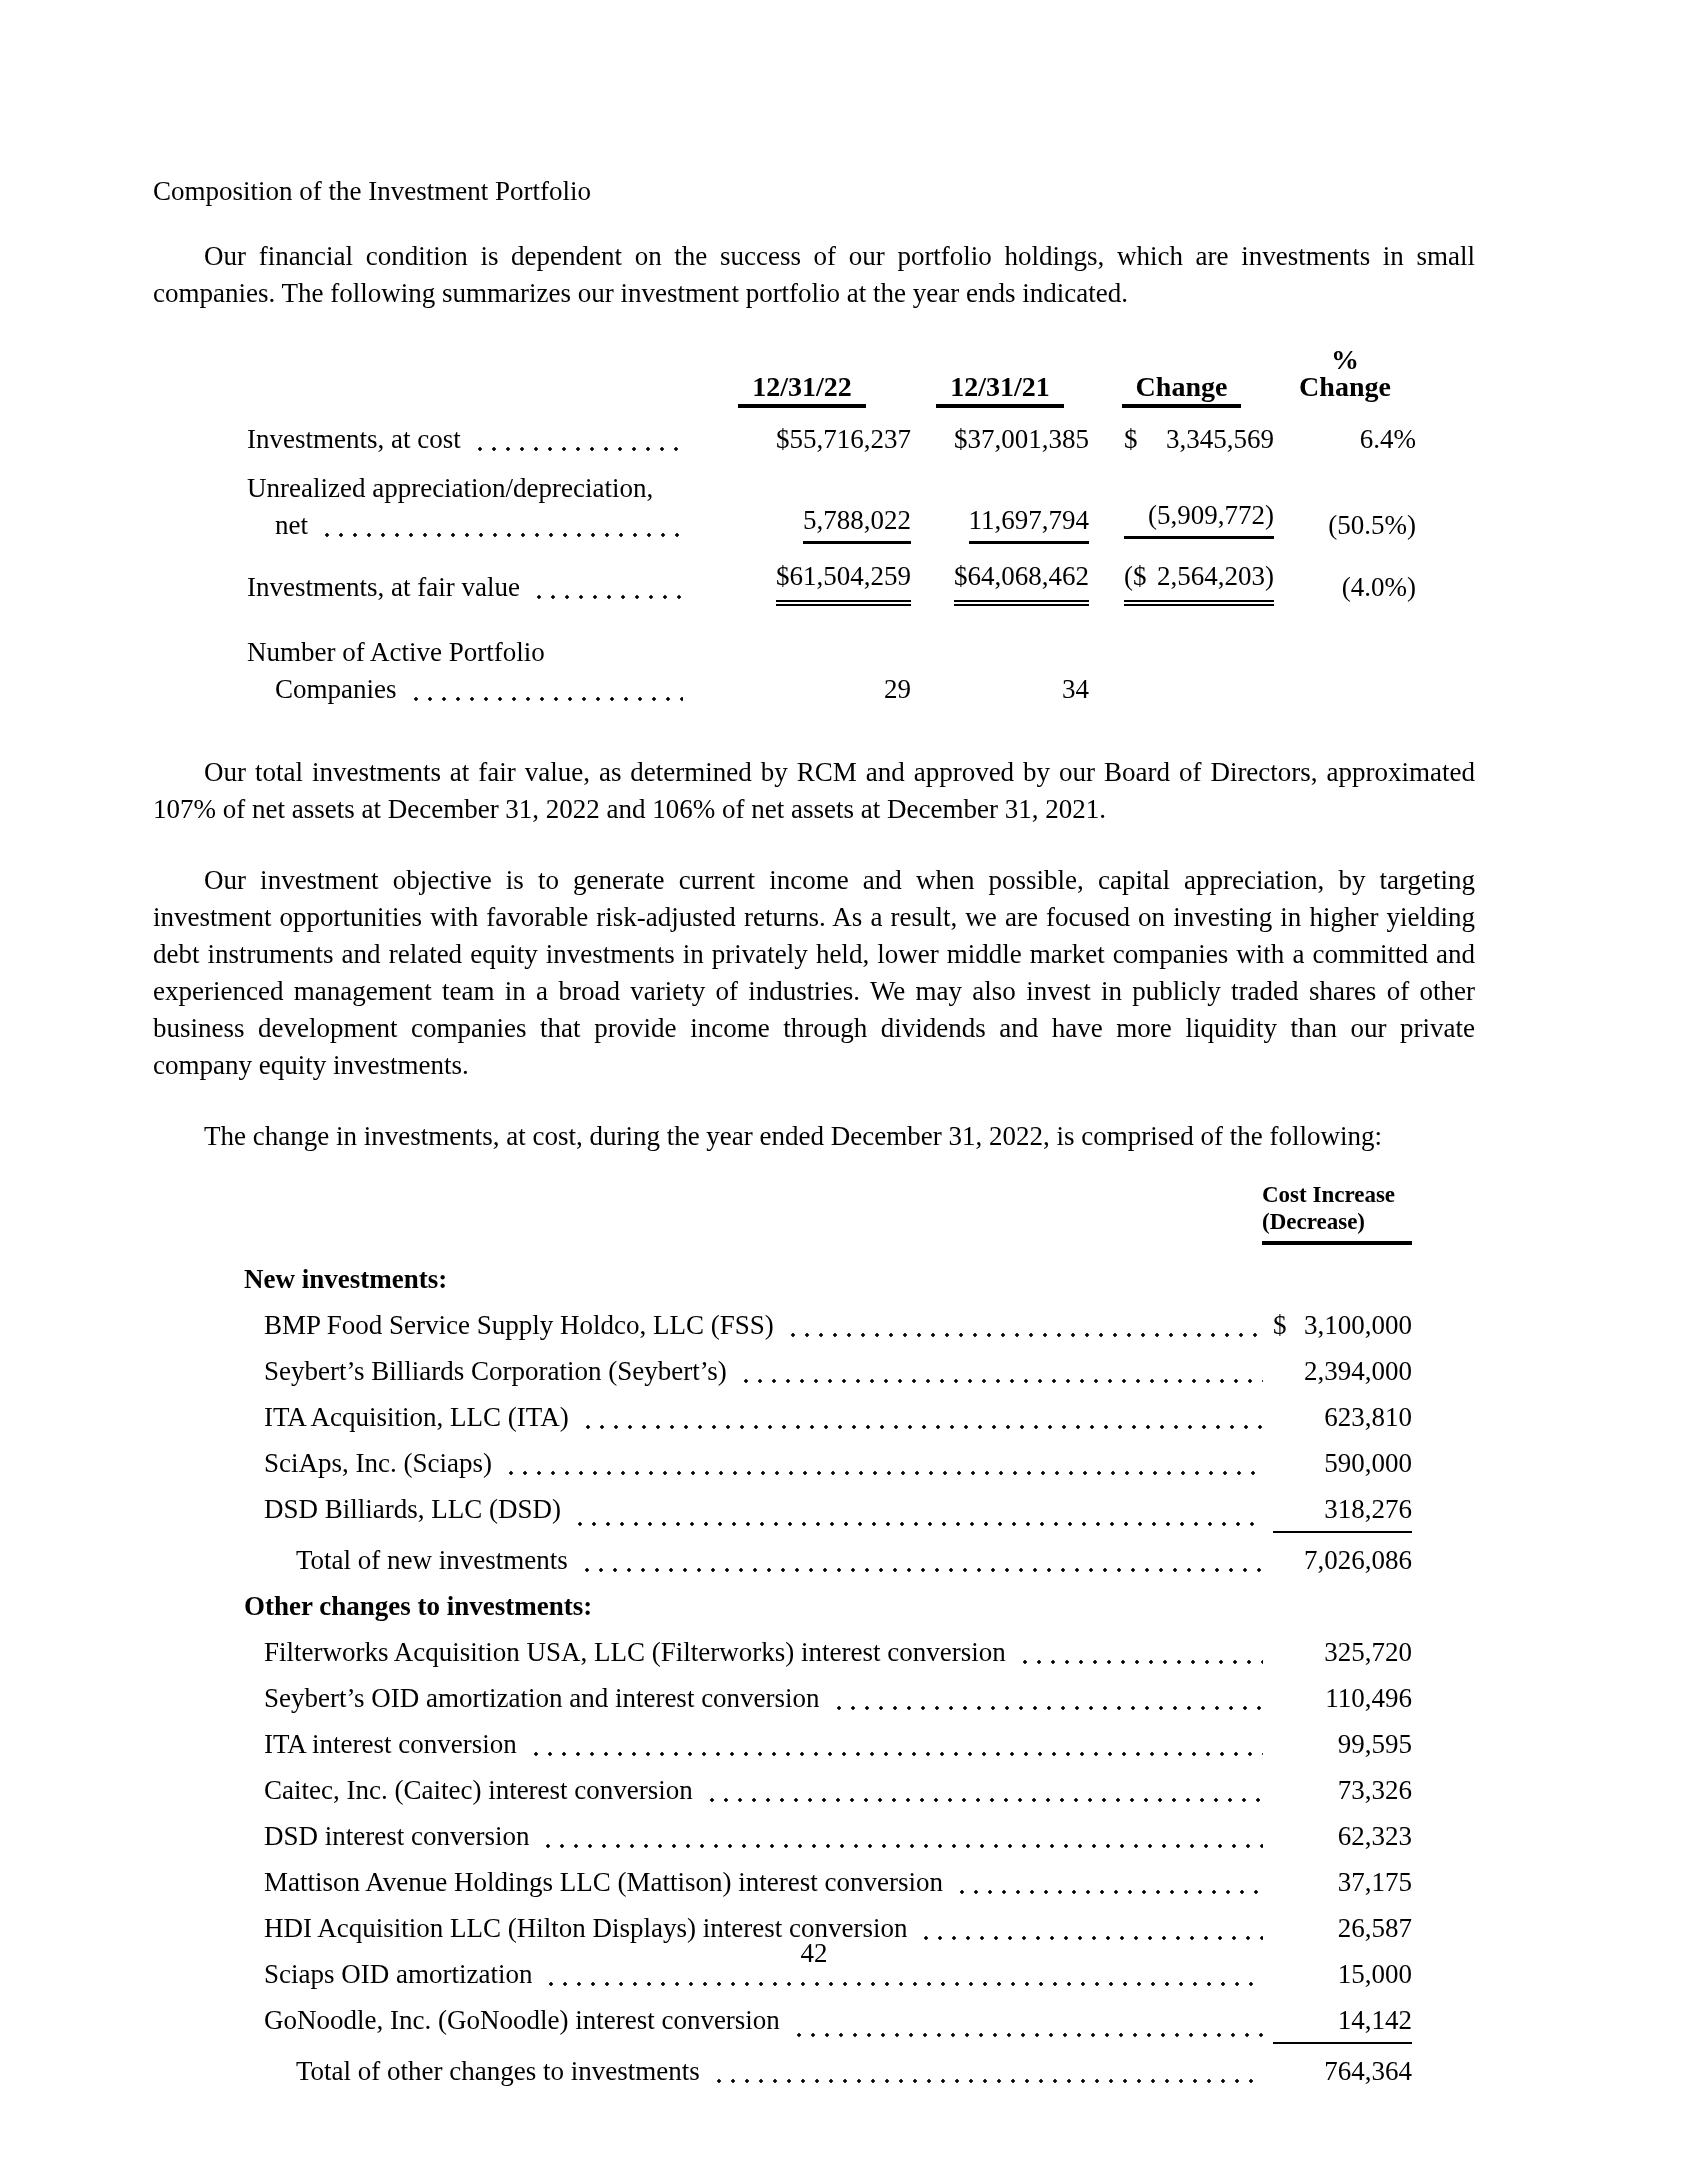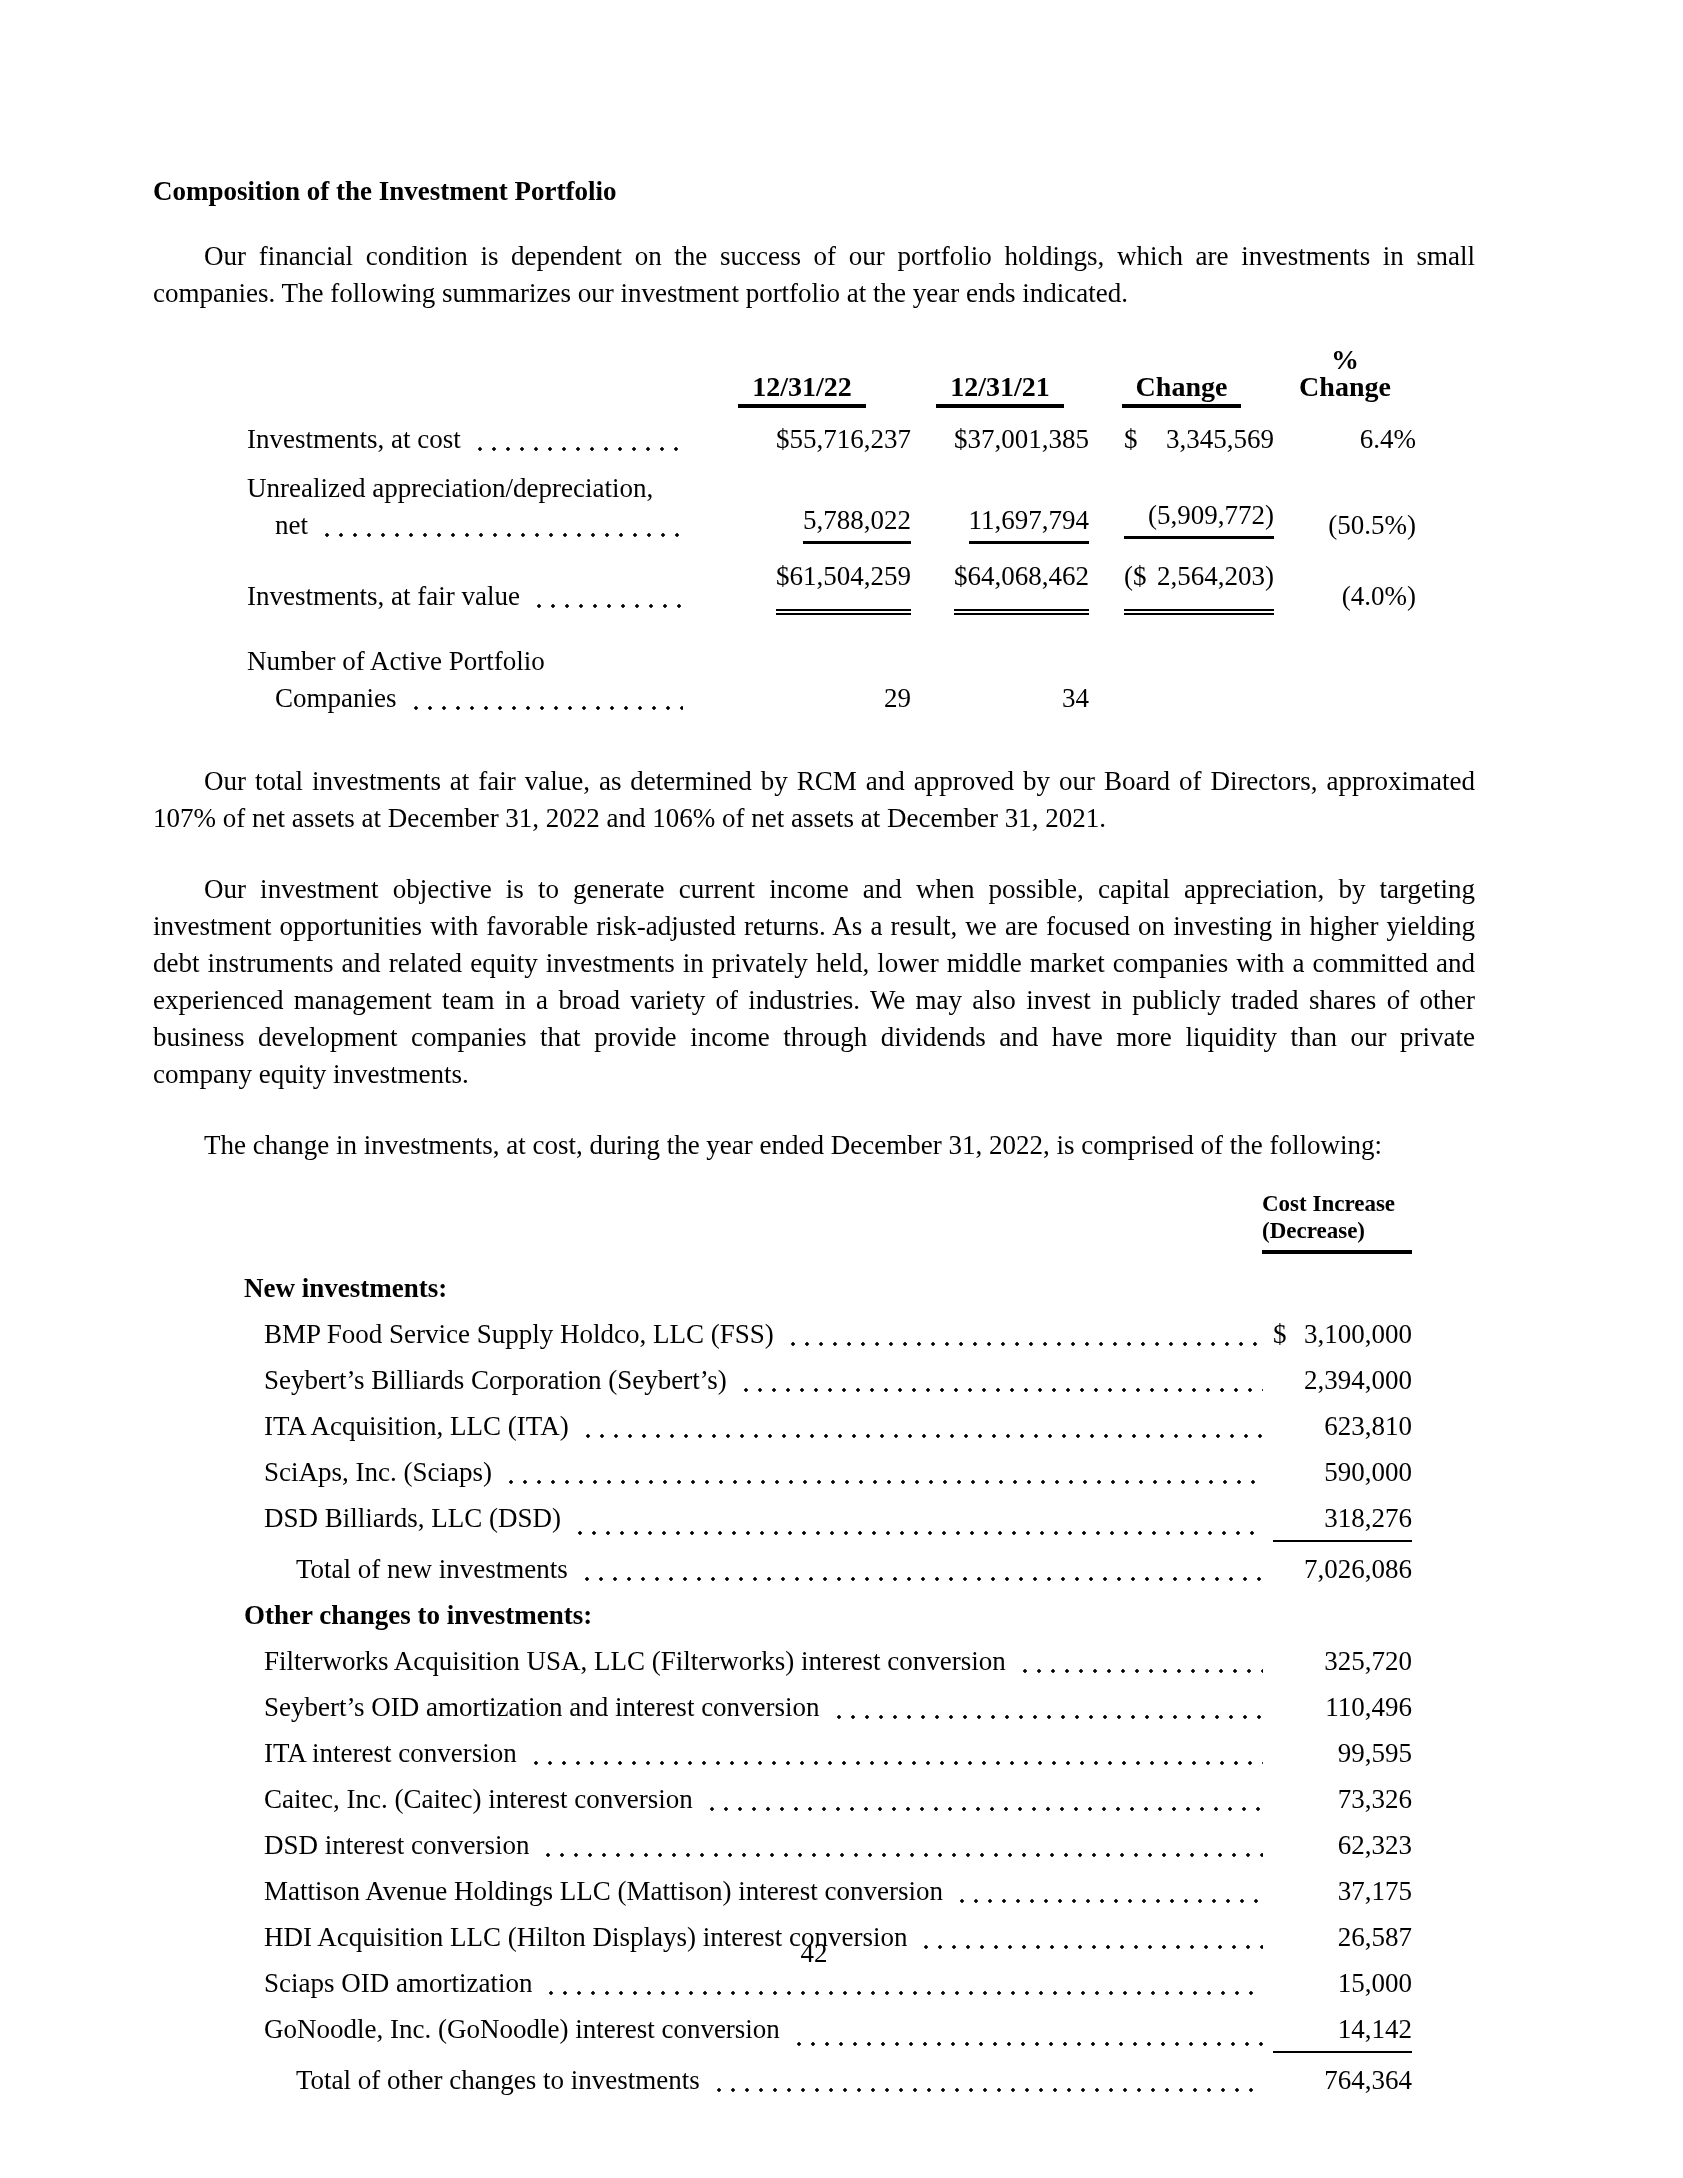--- a/index.html
+++ b/index.html
@@ -7,21 +7,21 @@
     position:relative;
     width:1683px; height:2178px;
     background:#ffffff;
     color:#000;
     font-family:"Liberation Serif", serif;
     font-size:27px; line-height:37px;
     overflow:hidden;
   }
   .content { padding:173px 208px 0 153px; }
 
-  .heading { font-weight:bold; font-size:27px; margin:0 0 28px 0; }
+  .heading { font-weight:normal; font-size:27px; margin:0 0 28px 0; }
 
   p.body-para { margin:0 0 34px 0; text-align:justify; text-indent:51px; }
   p.last-before-table { margin-bottom:26px; }
 
   
   .leader {
     flex:1 1 20px;
     min-width:20px;
     margin:0 10px 7px 12px;
     align-self:stretch;
@@ -38,21 +38,21 @@
   .t1 .lab { display:flex; flex-direction:column; }
   .t1 .l1 { white-space:nowrap; }
   .t1 .l2 { display:flex; }
   .t1 .l2.indent2 { padding-left:28px; }
   .t1 .lt { white-space:nowrap; }
   .t1 .num { text-align:right; }
   .t1 .num .val { display:inline-block; }
   .t1 .chg { padding-left:35px; }
   .t1 .chg .val { display:inline-flex; width:100%; justify-content:space-between; }
   .t1 .val.b1 { border-bottom:3px solid #000; padding-bottom:2px; }
-  .t1 .val.b2 { border-bottom:6px double #000; padding-bottom:14px; }
+  .t1 .val.b2 { border-bottom:6px double #000; padding-bottom:5px; }
 
   .t1-head { padding-bottom:5px; }
   .t1-head .hc { text-align:center; font-weight:bold; font-size:28px; line-height:27px; }
   .t1-head .hu { display:inline-block; border-bottom:4px solid #000; padding:0 14px 4px 14px; }
   .t1-head .hu.hu-nb { border-bottom:none; padding-bottom:8px; }
 
   .t1 .r1 .cell { padding-top:8px; padding-bottom:12px; }
   .t1 .r3 .cell { padding-top:14px; }
   .t1 .r4 .cell { padding-top:28px; }
 

